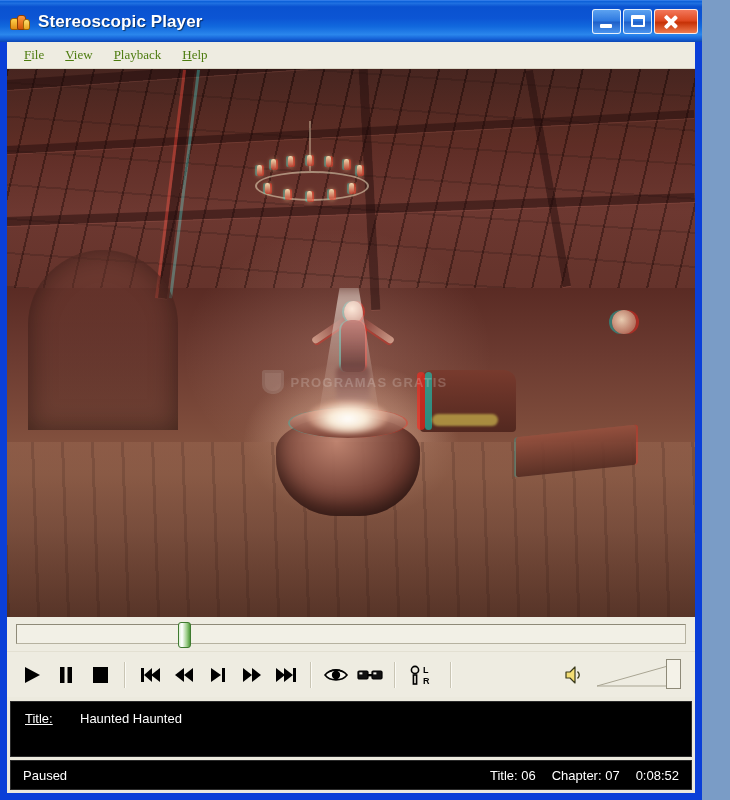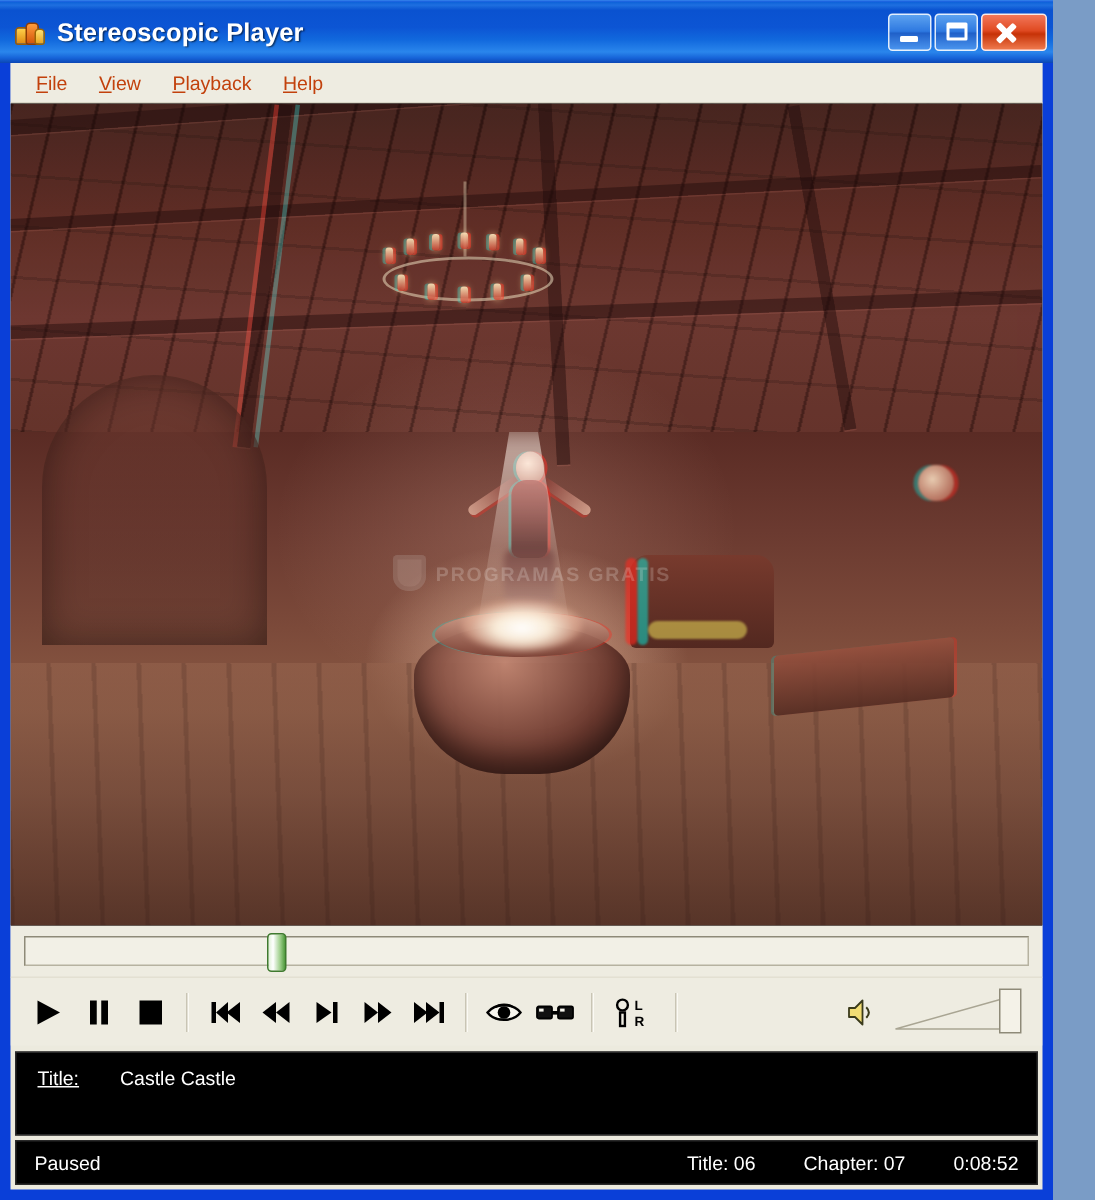--- a/index.html
+++ b/index.html
@@ -149,24 +149,25 @@
     background: #eeece1;
     display: flex;
     align-items: center;
     padding-left: 8px;
     gap: 3px;
     flex: none;
     border-bottom: 1px solid #d9d6c6;
   }
   .menu-item {
     font-size: 13px;
-    color: #c2410c;
+    color: #4d7c0f;
     padding: 3px 9px;
     cursor: default;
     white-space: nowrap;
+    font-family: Liberation Serif, serif;
   }
   .menu-item u { text-decoration: underline; }
 
   
   .video-wrap {
     flex: 1 1 auto;
     position: relative;
     background: #000;
     overflow: hidden;
     min-height: 0;
@@ -512,21 +513,21 @@
     color: #fff;
     font-size: 13px;
     display: flex;
     align-items: center;
     padding: 0 12px;
     box-sizing: border-box;
   }
   .status-right {
     margin-left: auto;
     display: flex;
-    gap: 32px;
+    gap: 16px;
     white-space: nowrap;
   }
 </style>
 </head>
 <body>
 
 <div id="app-window">
 
   <div class="titlebar">
     <div class="title-left">
@@ -741,21 +742,21 @@
         <svg class="wedge" viewBox="0 0 88 30" preserveAspectRatio="none">
           <polygon points="2,26 80,4 80,26" fill="none" stroke="#a9a593" stroke-width="1"></polygon>
         </svg>
         <div class="vol-thumb" id="vol-thumb" style="right: 2px;"></div>
       </div>
     </div>
 
     <div class="info-panel">
       <div class="info-row">
         <span class="info-label">Title:</span>
-        <span class="info-value">Castle Castle</span>
+        <span class="info-value">Haunted Haunted</span>
       </div>
     </div>
 
     <div class="statusbar">
       <span>Paused</span>
       <span class="status-right">
         <span>Title: 06</span>
         <span>Chapter: 07</span>
         <span>0:08:52</span>
       </span>

